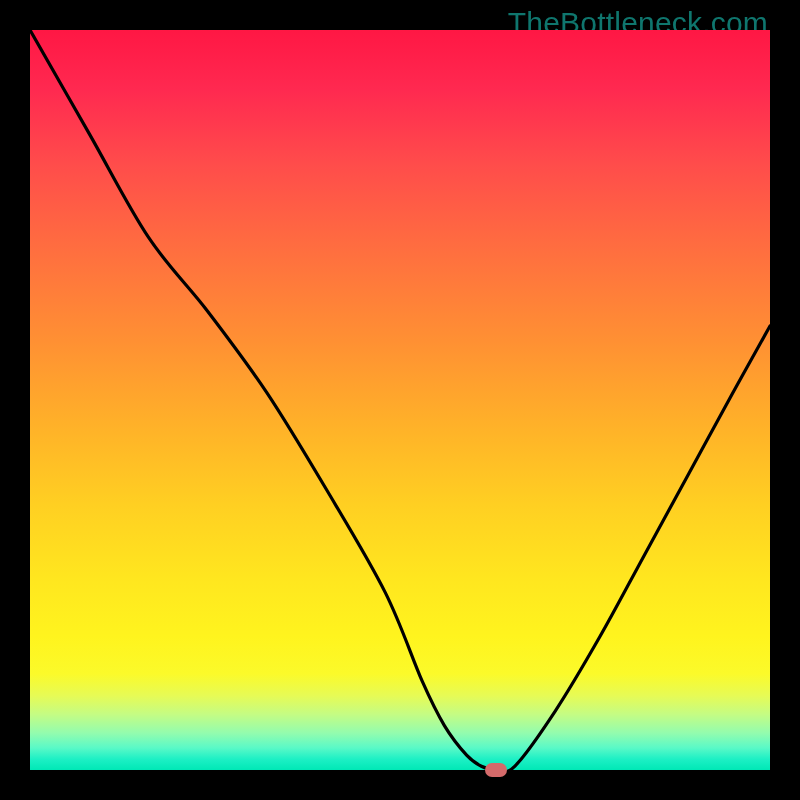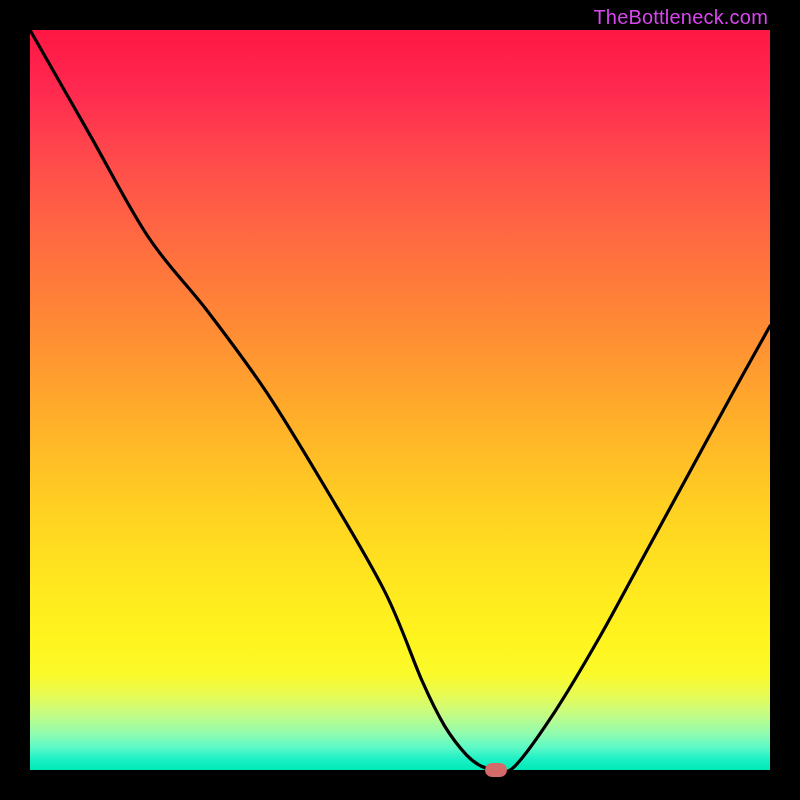--- a/index.html
+++ b/index.html
@@ -18,21 +18,21 @@
       #ffe61f 74%,
       #fff41e 82%,
       #fbfa2a 87%,
       #e6fb56 90%,
       #c4fc84 92.5%,
       #93fcae 95%,
       #5af9c7 97%,
       #1ef0c5 98.5%,
       #00e8b6 100%);
   }
-  .attribution { position: absolute; top: 6px; right: 32px; color: #d946ef; font-size: 20px; font-weight: 500; letter-spacing: 0.2px; }
+  .attribution { position: absolute; top: 6px; right: 32px; color: #0f766e; font-size: 30px; font-weight: 500; letter-spacing: 0.2px; }
   svg.curve { position: absolute; left: 0; top: 0; width: 100%; height: 100%; }
   .marker { position: absolute; width: 22px; height: 14px; border-radius: 7px; background: #d46a6a; transform: translate(-50%, -50%); }
 </style>
 </head>
 <body>
 
 <div class="container">
   <div class="attribution">TheBottleneck.com</div>
   <div class="plot-area">
     <div class="gradient-bg"></div>

